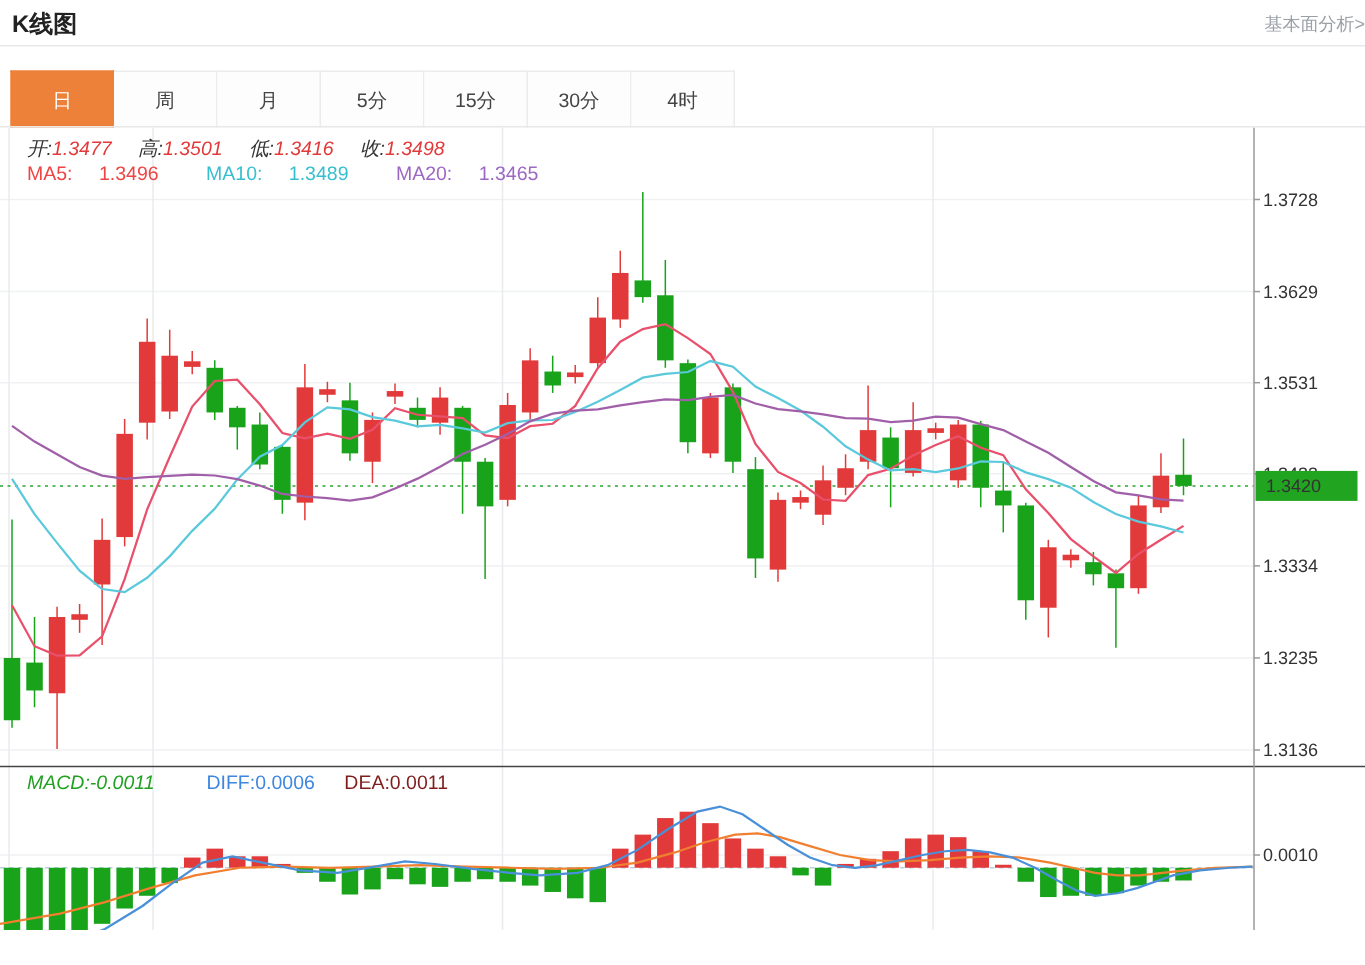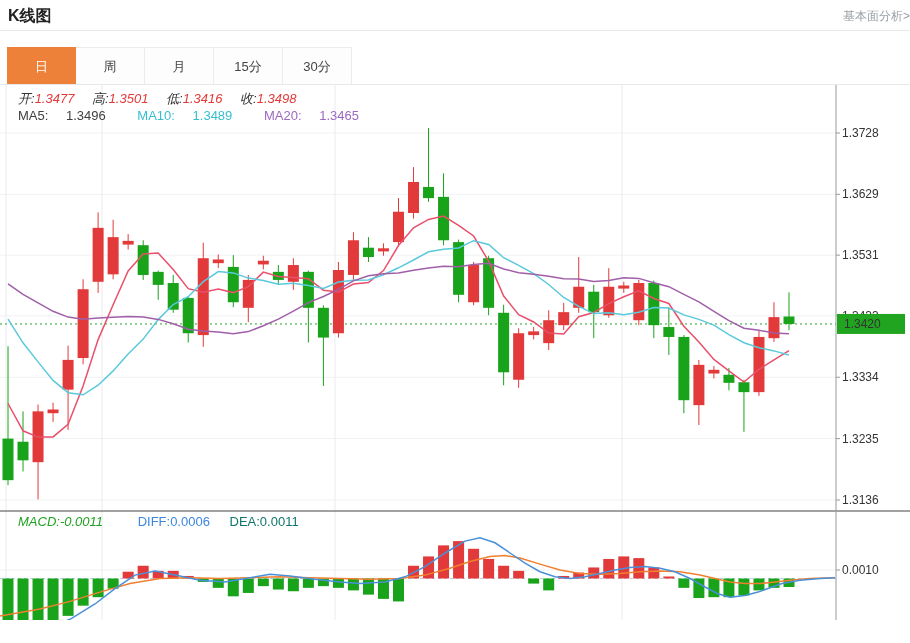--- a/index.html
+++ b/index.html
@@ -11,42 +11,44 @@
   .tab{width:69px;height:38px;line-height:38px;text-align:center;font-size:13px;color:#444;
        background:#fdfdfd;border-top:1px solid #ececec;border-right:1px solid #ececec;cursor:pointer;box-sizing:border-box;}
   .tab:first-child{border-left:1px solid #ececec;}
   .tab.active{background:#ee8139;color:#fff;border-color:#ee8139;}
   .tabs-underline{position:absolute;top:84px;left:0;width:910px;height:0;border-bottom:1px solid #e8e8e8;}
   .legend{position:absolute;left:18px;top:90px;font-size:13px;white-space:nowrap;z-index:5;font-style:italic;}
   .legend .lab{color:#333;}
   .legend .val{color:#e23a3a;margin-right:14px;}
   .legend2{position:absolute;left:18px;top:108px;font-size:13px;white-space:nowrap;z-index:5;}
   .legend2 span{margin-right:14px;}
-  .ma5t{color:#404040;margin-top:36px;} .ma10t{color:#36bfcf;} .ma20t{color:#9d68c3;}
+  .ma5t{color:#ef4444;margin-top:36px;} .ma10t{color:#36bfcf;} .ma20t{color:#9d68c3;}
   .macd-legend{position:absolute;left:18px;top:514px;font-size:13px;white-space:nowrap;z-index:5;}
   .macd-legend span{margin-right:16px;}
-  .macdt{color:#21a121;font-style:italic;} .difft{color:#3d87e0;margin-left:15px;} .deat{color:#0f766e;text-align:right;}
+  .macdt{color:#21a121;font-style:italic;} .difft{color:#3d87e0;margin-left:15px;} .deat{color:#7f1d1d;text-align:right;}
   svg{position:absolute;left:0;top:85px;}
   .axis-txt{font-size:12px;fill:#333;}
 </style>
 </head>
 <body>
 
 <div id="app">
   <div class="hdr">
     <span class="hdr-title">K线图</span>
     <a class="hdr-link">基本面分析&gt;</a>
   </div>
 
   <div class="tabs" id="tabbar">
       <div class="tab active">日</div>
       <div class="tab">周</div>
       <div class="tab">月</div>
+      <div class="tab">5分</div>
       <div class="tab">15分</div>
       <div class="tab">30分</div>
+      <div class="tab">4时</div>
     </div>
   <div class="tabs-underline"></div>
 
   <div class="legend">
     <span class="lab">开:</span><span class="val">1.3477</span>
     <span class="lab">高:</span><span class="val">1.3501</span>
     <span class="lab">低:</span><span class="val">1.3416</span>
     <span class="lab">收:</span><span class="val">1.3498</span>
   </div>
   <div class="legend2">

